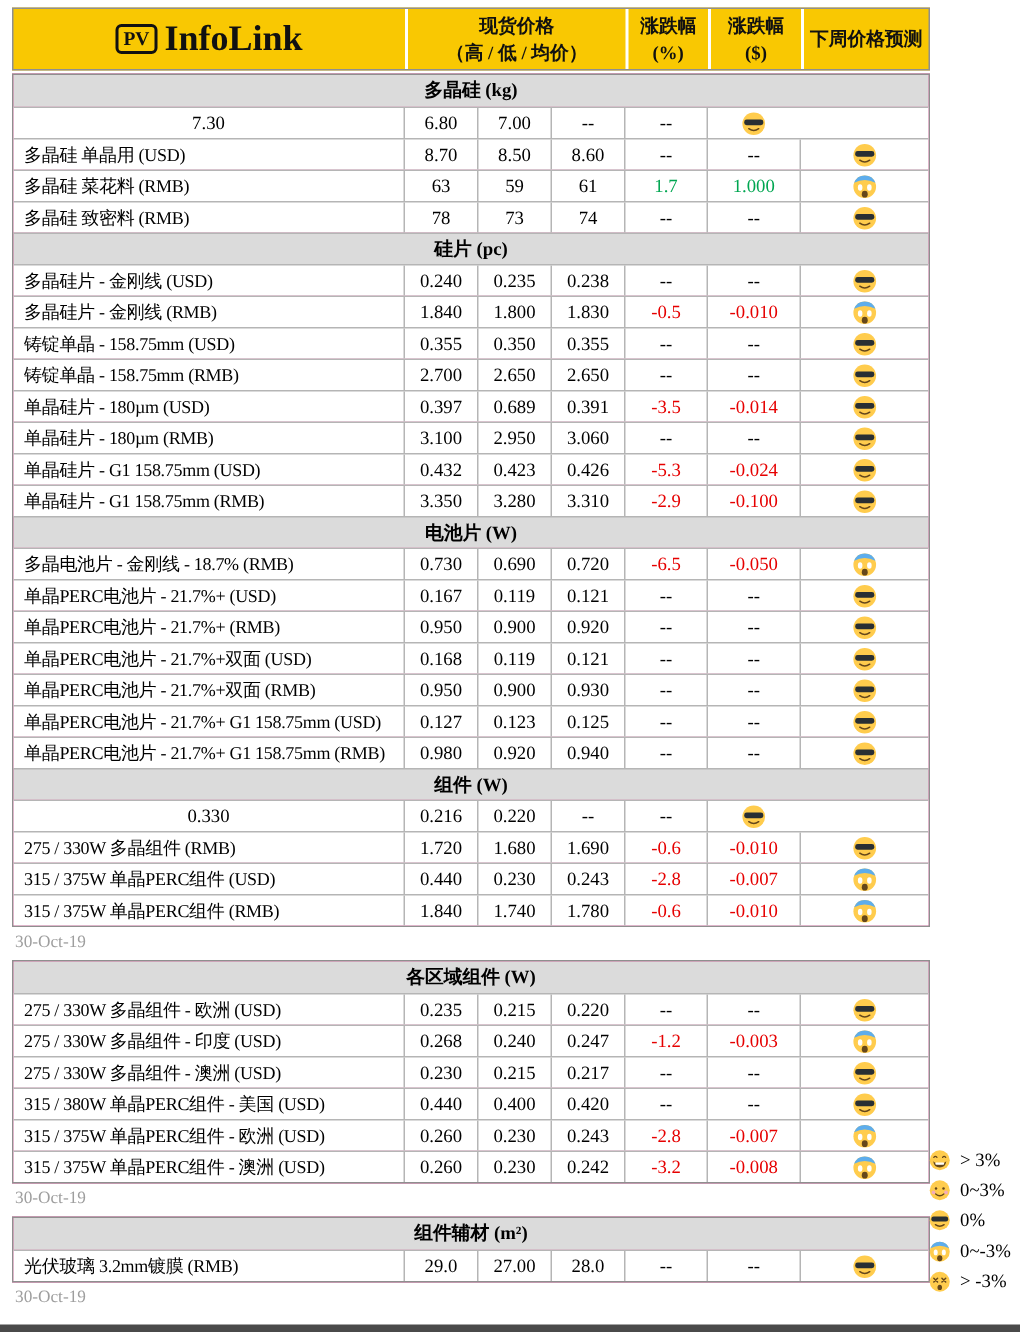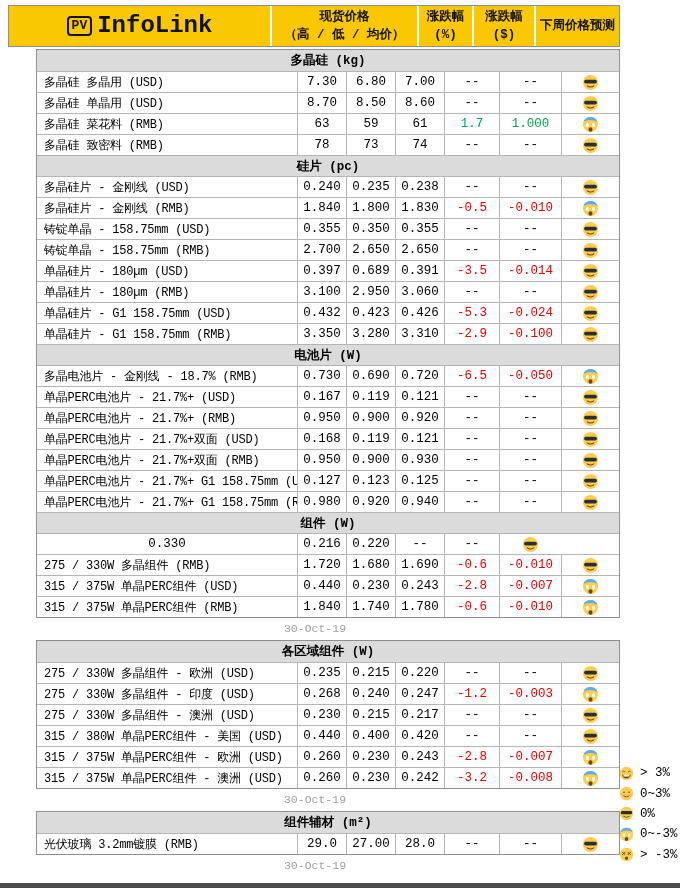--- a/index.html
+++ b/index.html
@@ -1,33 +1,33 @@
 <!DOCTYPE html>
 <html style="--yellow: #F9C802; --gray: #DBDBDB; --red: #E60000; --green: #00A651; --dategray: #9E9E9E;"><head>
 <meta charset="utf-8">
 <style>
   html,body{margin:0;padding:0;background:#fff;}
   .page{position:relative;width:680px;height:888px;background:#fff;overflow:hidden;
-        font-family:Liberation Mono, monospace;color:#000;text-align:center;}
+        font-family:Liberation Serif, serif;color:#000;}
   .content{position:absolute;left:8px;top:5px;width:612px;}
 
   
   .main-header{display:grid;grid-template-columns:261px 147px 55px 62px 85px;height:42px;
     background:var(--yellow,#F9C802);border:1px solid #8f8f8f;box-sizing:border-box;margin-bottom:2px;}
   .hcell{display:flex;flex-direction:column;justify-content:center;align-items:center;
     font-weight:bold;font-size:12.5px;line-height:1.45;color:#111;box-sizing:border-box;}
   .hcell+.hcell{border-left:2px solid #fff;}
   .logo-cell{flex-direction:row;gap:5px;}
   .pv-box{border:2px solid #111;border-radius:4px;font-weight:bold;font-size:13px;
     padding:1px 3px;line-height:1.1;background:transparent;}
   .logo-text{font-size:24px;}
   .logo-text b{font-weight:800;}
 
   
-  .ptable{border:1px solid #8f8f8f;box-sizing:border-box;background:#ec4899;margin-left:28px;}
+  .ptable{border:1px solid #8f8f8f;box-sizing:border-box;background:#ec4899;}
   .ptable>div+div{border-top:1px solid #b5b5b5;}
   .sec{height:21px;background:var(--gray,#DBDBDB);display:flex;align-items:center;justify-content:center;
     font-weight:bold;font-size:12.5px;box-sizing:border-box;}
   .trow{display:grid;grid-template-columns:260px 49px 49px 49px 55px 62px auto;height:21px;
     box-sizing:border-box;background:#fff;}
   .cell{display:flex;align-items:center;justify-content:center;font-size:12.5px;height:100%;
     box-sizing:border-box;overflow:hidden;}
   .cell.name{justify-content:flex-start;padding-left:7px;font-size:12px;white-space:nowrap;letter-spacing:-0.2px;}
   .cell+.cell{border-left:1px solid #b5b5b5;}
   .cell.red{color:var(--red,#E60000);}
@@ -68,21 +68,20 @@
       </div>
       <div class="hcell">
         <div>下周价格预测</div>
       </div>
     </div>
 
     <div id="tables">
         <div class="ptable">
           <div class="sec">多晶硅 (kg)</div>
           <div class="trow">
-            <div class="cell name">多晶硅 多晶用 (USD)</div>
             <div class="cell num">7.30</div>
             <div class="cell num">6.80</div>
             <div class="cell num">7.00</div>
             <div class="cell num ">--</div>
             <div class="cell num ">--</div>
             <div class="cell">
               <svg viewBox="0 0 36 36" class="emoji">
                 <circle cx="18" cy="18" r="16" fill="#FFCC4D"></circle>
                 <rect x="4.5" y="12" width="27" height="8" rx="3.5" fill="#292F33"></rect>
                 <path d="M11 25q7 5 14 0" stroke="#65471B" stroke-width="2.2" fill="none" stroke-linecap="round"></path>

